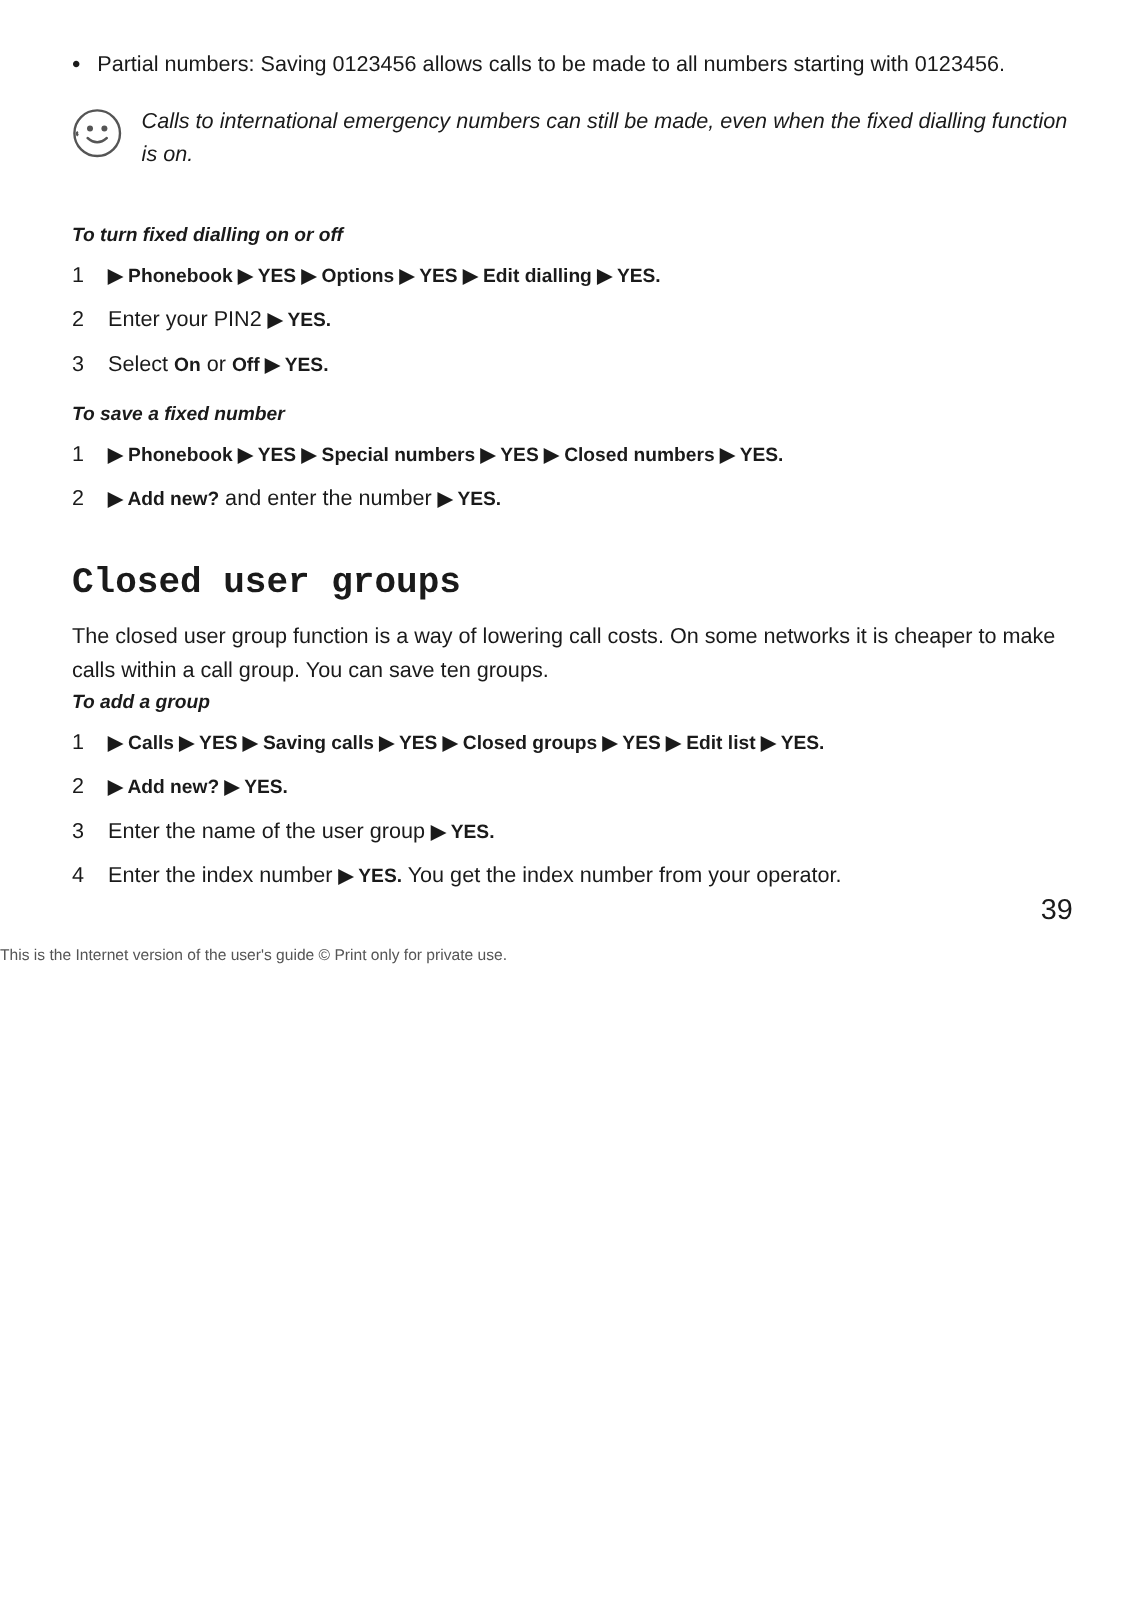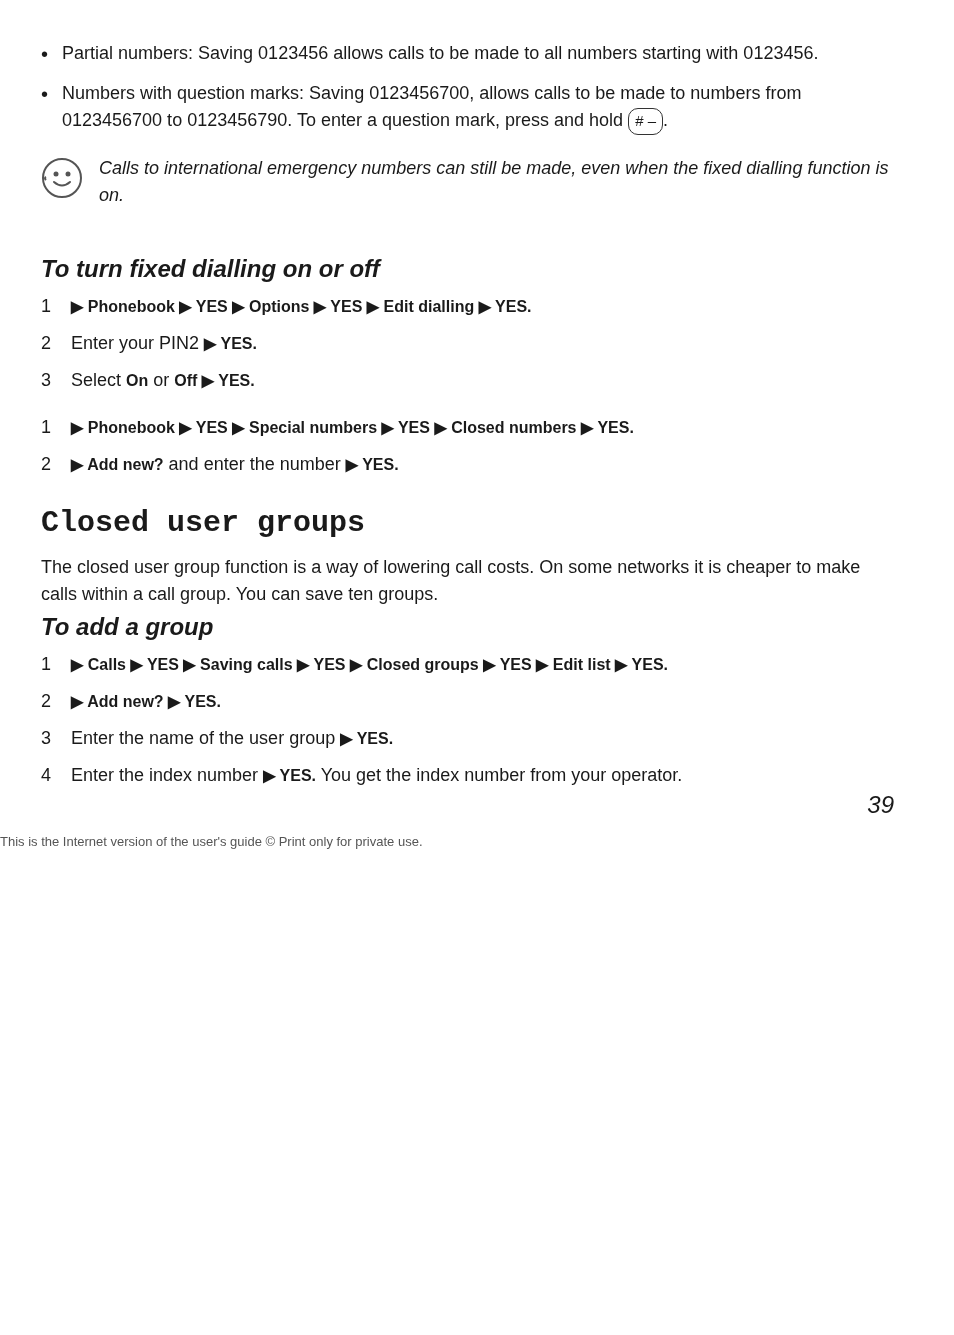--- a/index.html
+++ b/index.html
@@ -12,21 +12,21 @@
       width: 954px;
       min-height: 1335px;
       background: #ffffff;
       font-family: Arial, Helvetica, sans-serif;
       font-size: 18px;
       color: #1a1a1a;
       position: relative;
     }
 
     .page-container {
-      padding: 40px 60px 60px 41px;
+      padding: 40px 60px 60px 60px;
       position: relative;
     }
 
     .bullet-list {
       list-style: none;
       margin-bottom: 20px;
     }
 
     .bullet-list li {
       display: flex;
@@ -59,21 +59,21 @@
 
     .note-text {
       font-style: italic;
       font-size: 18px;
       line-height: 1.5;
     }
 
     .section-title {
       font-style: italic;
       font-weight: bold;
-      font-size: 24px;
+      font-size: 16px;
       margin-bottom: 10px;
     }
 
     .steps-list {
       list-style: none;
       margin-bottom: 20px;
     }
 
     .steps-list li {
       display: flex;
@@ -96,36 +96,35 @@
 
     .nav-bold {
       font-weight: bold;
       font-size: 16px;
     }
 
     .main-heading {
       font-family: 'Courier New', Courier, monospace;
       font-size: 30px;
       font-weight: bold;
-      margin: 28px 0 14px 0;
+      margin: 40px 0 14px 0;
     }
 
     .body-text {
       font-size: 18px;
       line-height: 1.55;
       margin-bottom: 4px;
     }
 
     .page-number {
       position: absolute;
       bottom: 50px;
       right: 60px;
       font-size: 24px;
       font-weight: normal;
-      font-style: italic;
     }
 
     .footer-text {
       position: absolute;
       bottom: 20px;
       left: 0;
       right: 0;
       text-align: left;
       font-size: 13px;
       color: #555;
@@ -142,24 +141,20 @@
 </head>
 <body>
 
 <div class="page-container">
 
   <ul class="bullet-list">
     <li>
       <span class="bullet-marker"></span>
       <span>Partial numbers: Saving 0123456 allows calls to be made to all numbers starting with 0123456.</span>
     </li>
-    <li>
-      <span class="bullet-marker"></span>
-      <span>Numbers with question marks: Saving 0123456700, allows calls to be made to numbers from 0123456700 to 0123456790. To enter a question mark, press and hold <span class="hash-key"># –</span>.</span>
-    </li>
   </ul>
 
   <div class="note-box">
     <svg class="note-icon" viewBox="0 0 42 42" xmlns="http://www.w3.org/2000/svg">
 
       <circle cx="21" cy="21" r="19" stroke="#555" stroke-width="2" fill="none"></circle>
 
       <circle cx="15" cy="17" r="2.5" fill="#555"></circle>
       <circle cx="27" cy="17" r="2.5" fill="#555"></circle>
 
@@ -181,20 +176,21 @@
     <li>
       <span class="step-number">2</span>
       <span class="step-content">Enter your PIN2 <span class="nav-bold">▶ YES.</span></span>
     </li>
     <li>
       <span class="step-number">3</span>
       <span class="step-content">Select <span class="nav-bold">On</span> or <span class="nav-bold">Off ▶ YES.</span></span>
     </li>
   </ul>
 
+  <p class="section-title">To save a fixed number</p>
   <ul class="steps-list">
     <li>
       <span class="step-number">1</span>
       <span class="step-content">
         <span class="nav-bold">▶ Phonebook ▶ YES ▶ Special numbers ▶ YES ▶ Closed numbers ▶ YES.</span>
       </span>
     </li>
     <li>
       <span class="step-number">2</span>
       <span class="step-content">

